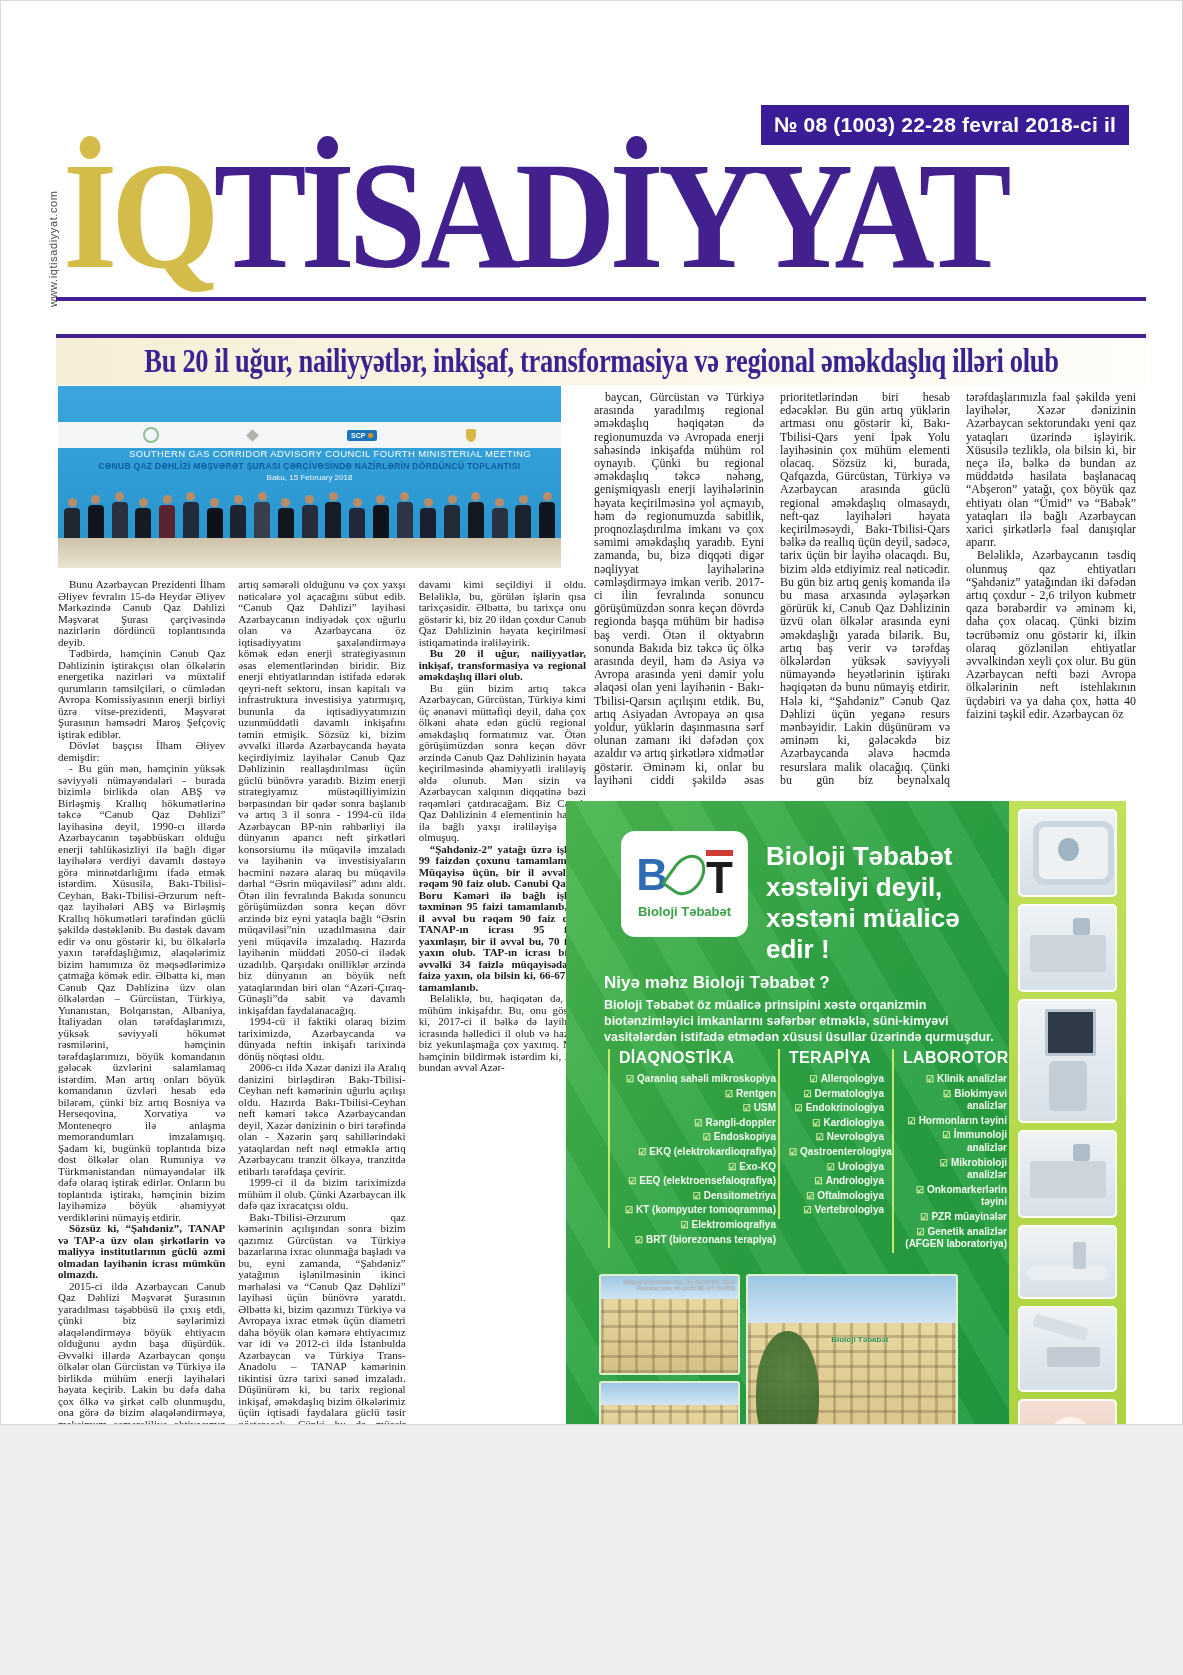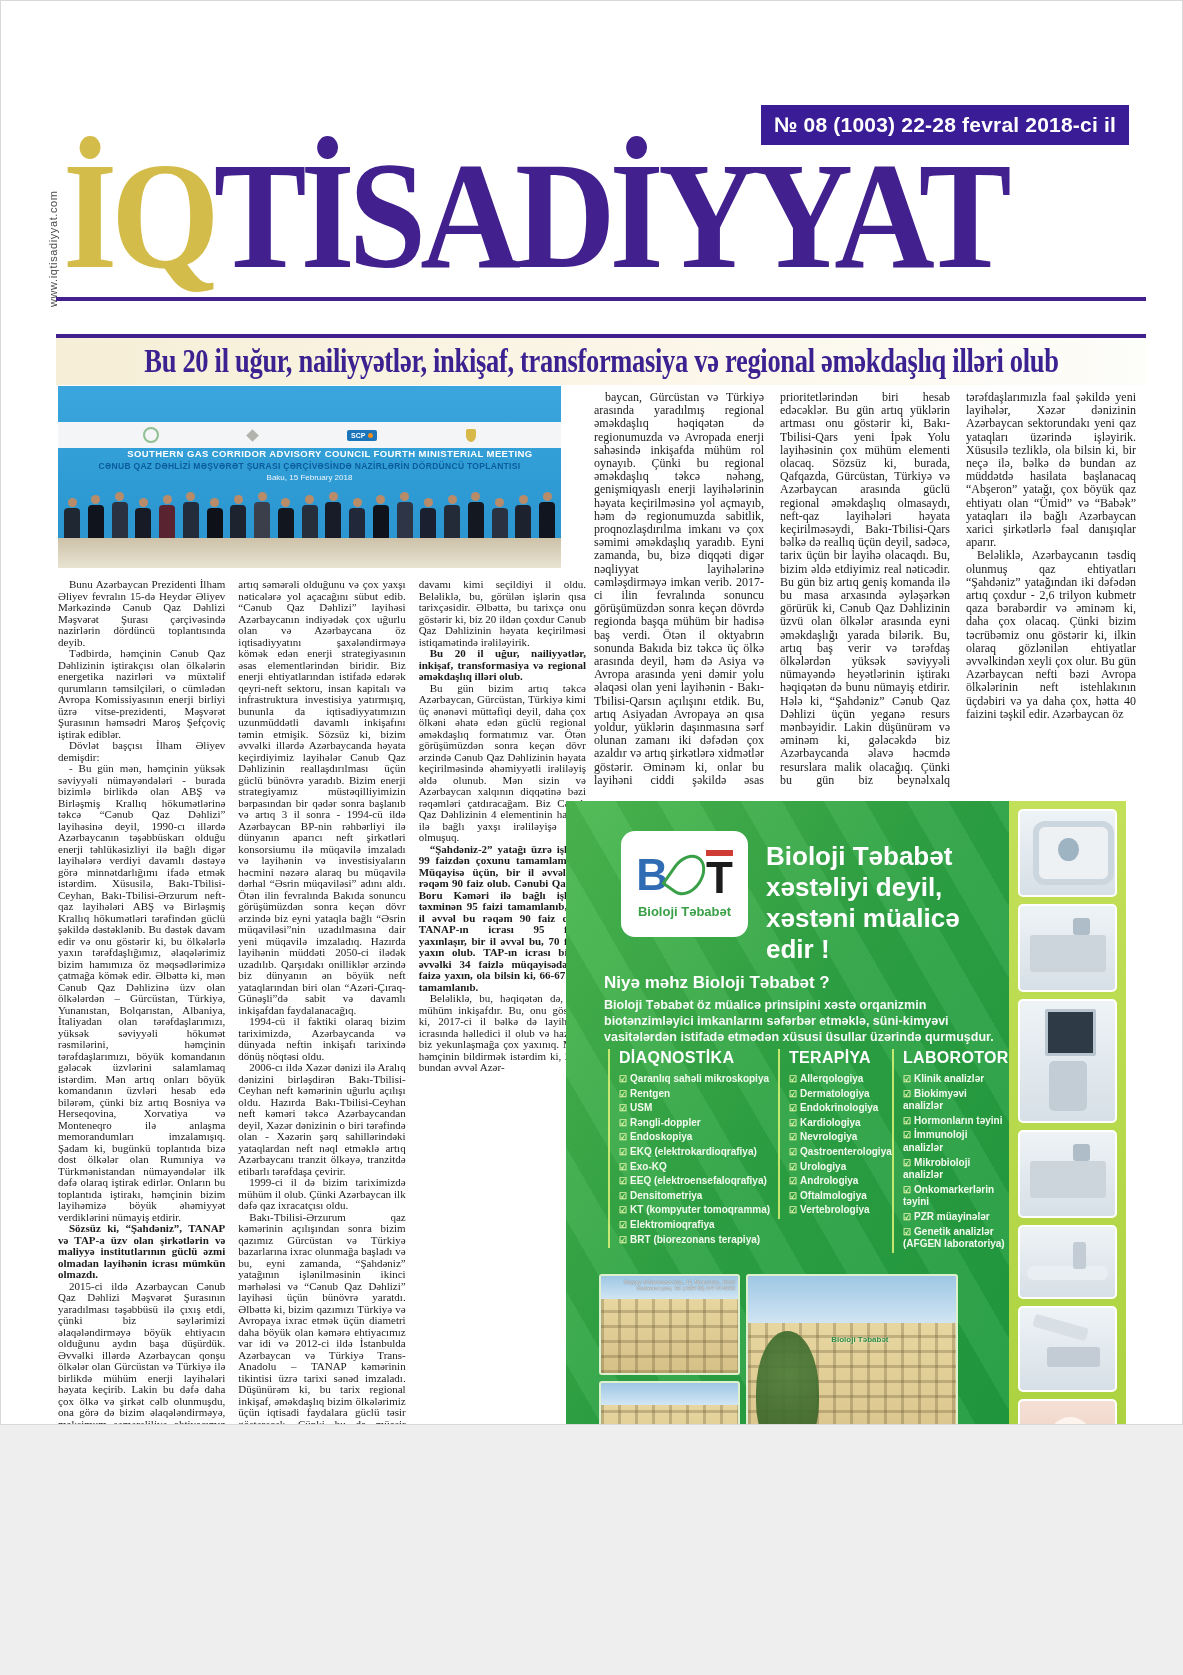--- a/index.html
+++ b/index.html
@@ -33,21 +33,21 @@
          background:linear-gradient(180deg,#3ba6dd 0%,#2f9bd4 55%,#2892cc 100%);}
   .ph-strip{position:absolute;left:0;top:36px;width:100%;height:26px;background:#f3f5f6;
             display:flex;align-items:center;justify-content:space-around;padding:0 40px;box-sizing:border-box;}
   .logo-circle{width:12px;height:12px;border:2px solid #8fbf92;border-radius:50%;}
   .logo-ornament{width:9px;height:9px;background:#b3b3ad;transform:rotate(45deg);}
   .logo-scp{background:#1b75bb;color:#fff;font:bold 7px "Liberation Sans",sans-serif;border-radius:2px;
             padding:2px 4px;display:flex;align-items:center;gap:2px;}
   .logo-scp i{width:5px;height:5px;background:#f08c1e;border-radius:50%;display:inline-block;font-style:normal;}
   .logo-shield{width:10px;height:13px;background:#d9b84a;border-radius:2px 2px 50% 50%;}
   .ph-banner{position:absolute;left:0;top:62px;width:100%;text-align:center;font-family:"Liberation Sans",sans-serif;}
-  .ph-b1{font-size:9.5px;font-weight:bold;color:#fff;letter-spacing:.4px;padding-left:41px;}
+  .ph-b1{font-size:9.5px;font-weight:normal;color:#fff;letter-spacing:.4px;padding-left:41px;}
   .ph-b2{font-size:8.5px;font-weight:bold;color:#0a5c9e;letter-spacing:.3px;margin-top:2px;}
   .ph-b3{font-size:8px;font-weight:normal;color:#eef7fd;margin-top:2px;}
   .people{position:absolute;left:6px;right:6px;top:104px;height:56px;display:flex;justify-content:space-between;align-items:flex-end;}
   .person{width:16px;position:relative;}
   .person .head{width:9px;height:9px;border-radius:50%;background:#b98c69;margin:0 auto 1px;}
   .person .body{border-radius:4px 4px 0 0;}
   .floor{position:absolute;left:0;bottom:0;width:100%;height:30px;background:linear-gradient(180deg,#cdc2a8,#e9e3d2);}
 
   
   .cols{column-fill:auto;text-align:justify;}
@@ -72,21 +72,21 @@
   .bt-t{font-size:44px;color:#1c1c1c;line-height:44px;border-top:6px solid #cf3b35;}
   .bt-name{font:bold 13px "Liberation Sans",sans-serif;color:#3aa047;}
   .ad-headline{position:absolute;left:200px;top:40px;width:240px;color:#fff;
                font:bold 26px "Liberation Sans",sans-serif;line-height:31px;}
   .ad-why-title{position:absolute;left:38px;top:172px;color:#fff;font:bold 17px "Liberation Sans",sans-serif;}
   .ad-why-text{position:absolute;left:38px;top:196px;width:390px;color:rgba(255,255,255,.95);
                font:bold 12.5px "Liberation Sans",sans-serif;line-height:16px;}
   .ad-lists{position:absolute;left:0;top:248px;width:443px;height:200px;}
   .ad-col{position:absolute;border-left:2px solid rgba(222,243,120,.85);padding-left:9px;box-sizing:border-box;}
   .ad-col h3{margin:0 0 6px;color:#fff;font:bold 16px "Liberation Sans",sans-serif;letter-spacing:.3px;}
-  .ad-col ul{margin:0;padding:0;list-style:none;}
+  .ad-col ul{margin:0;padding:0;list-style:none;text-align:right;}
   .ad-col li{color:#f2fbee;font:bold 10px "Liberation Sans",sans-serif;line-height:12.6px;margin-bottom:2px;}
   .ad-col li .chk{color:#dff3a8;margin-right:3px;font-size:9px;}
   .ad-col:nth-child(1){left:42px;width:168px;}
   .ad-col:nth-child(2){left:212px;width:106px;}
   .ad-col:nth-child(3){left:326px;width:115px;}
 
   .bld{position:absolute;border:2px solid #dff0cf;border-radius:3px;overflow:hidden;background:#ddc990;}
   .bld .sky{position:absolute;left:0;top:0;right:0;height:28%;background:linear-gradient(#9ec7e4,#d9eaf6);}
   .bld .face{position:absolute;left:0;right:0;bottom:0;height:76%;
              background:repeating-linear-gradient(90deg,rgba(95,80,45,.28) 0 3px,transparent 3px 17px),

